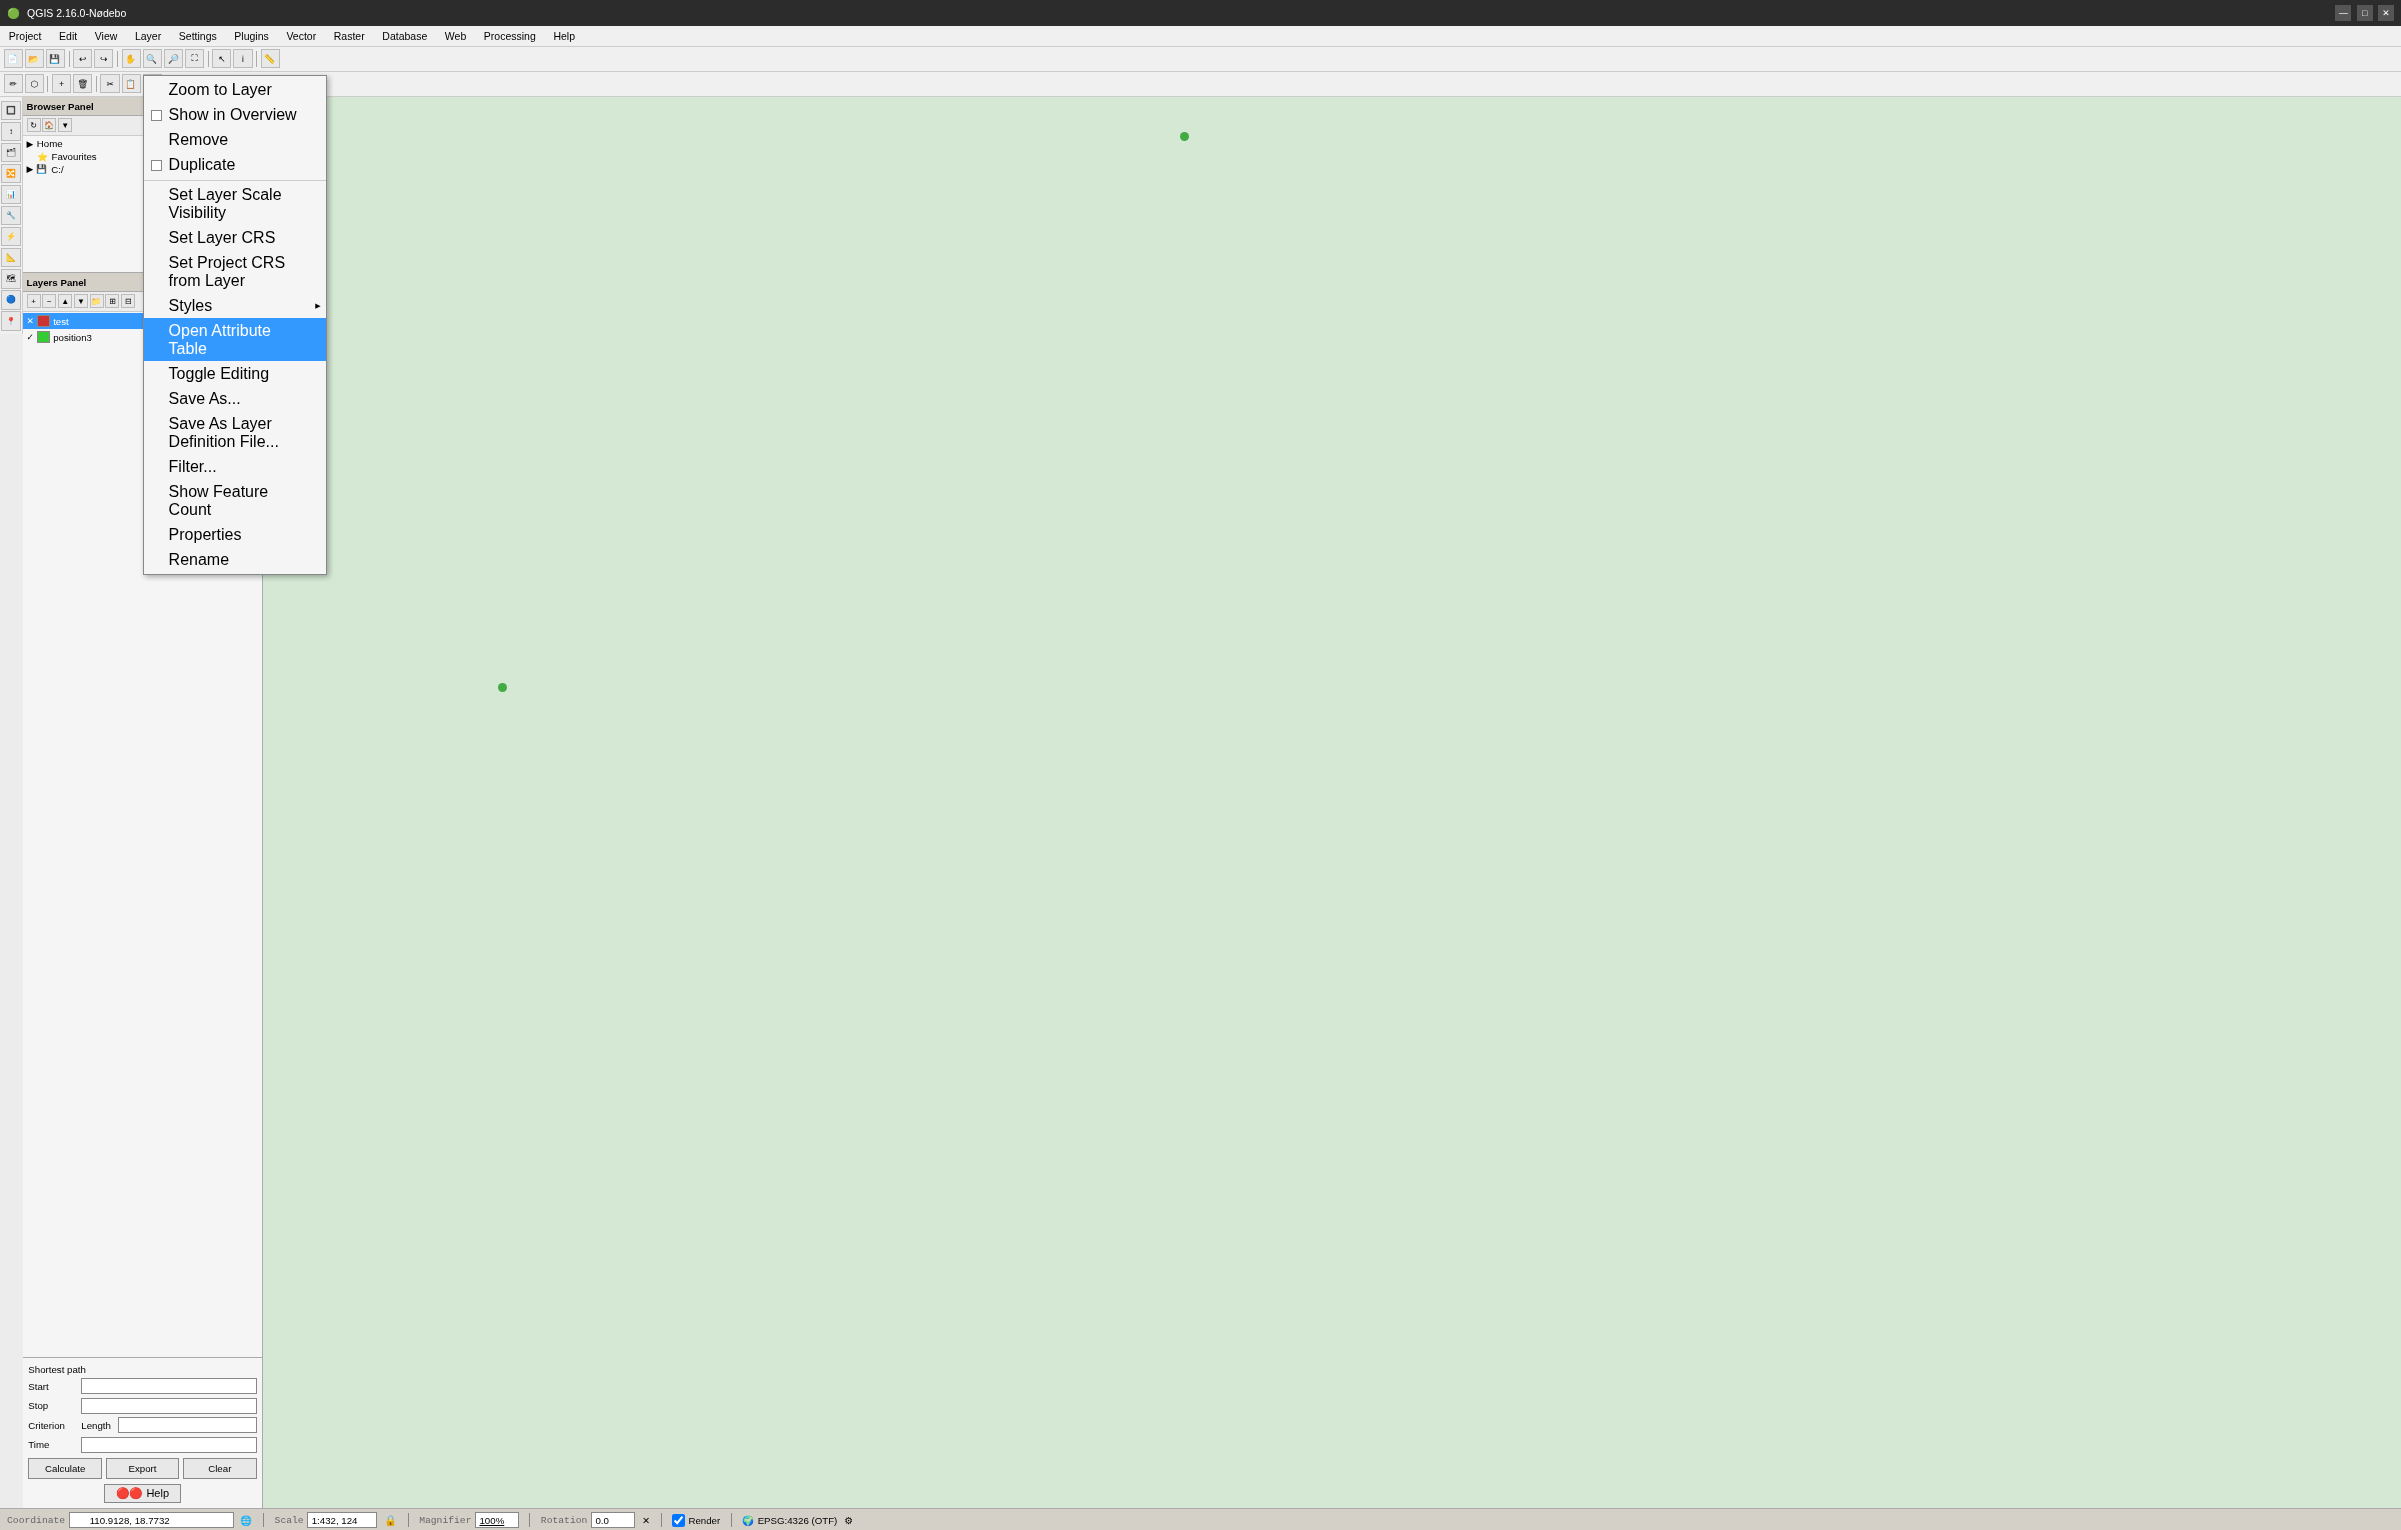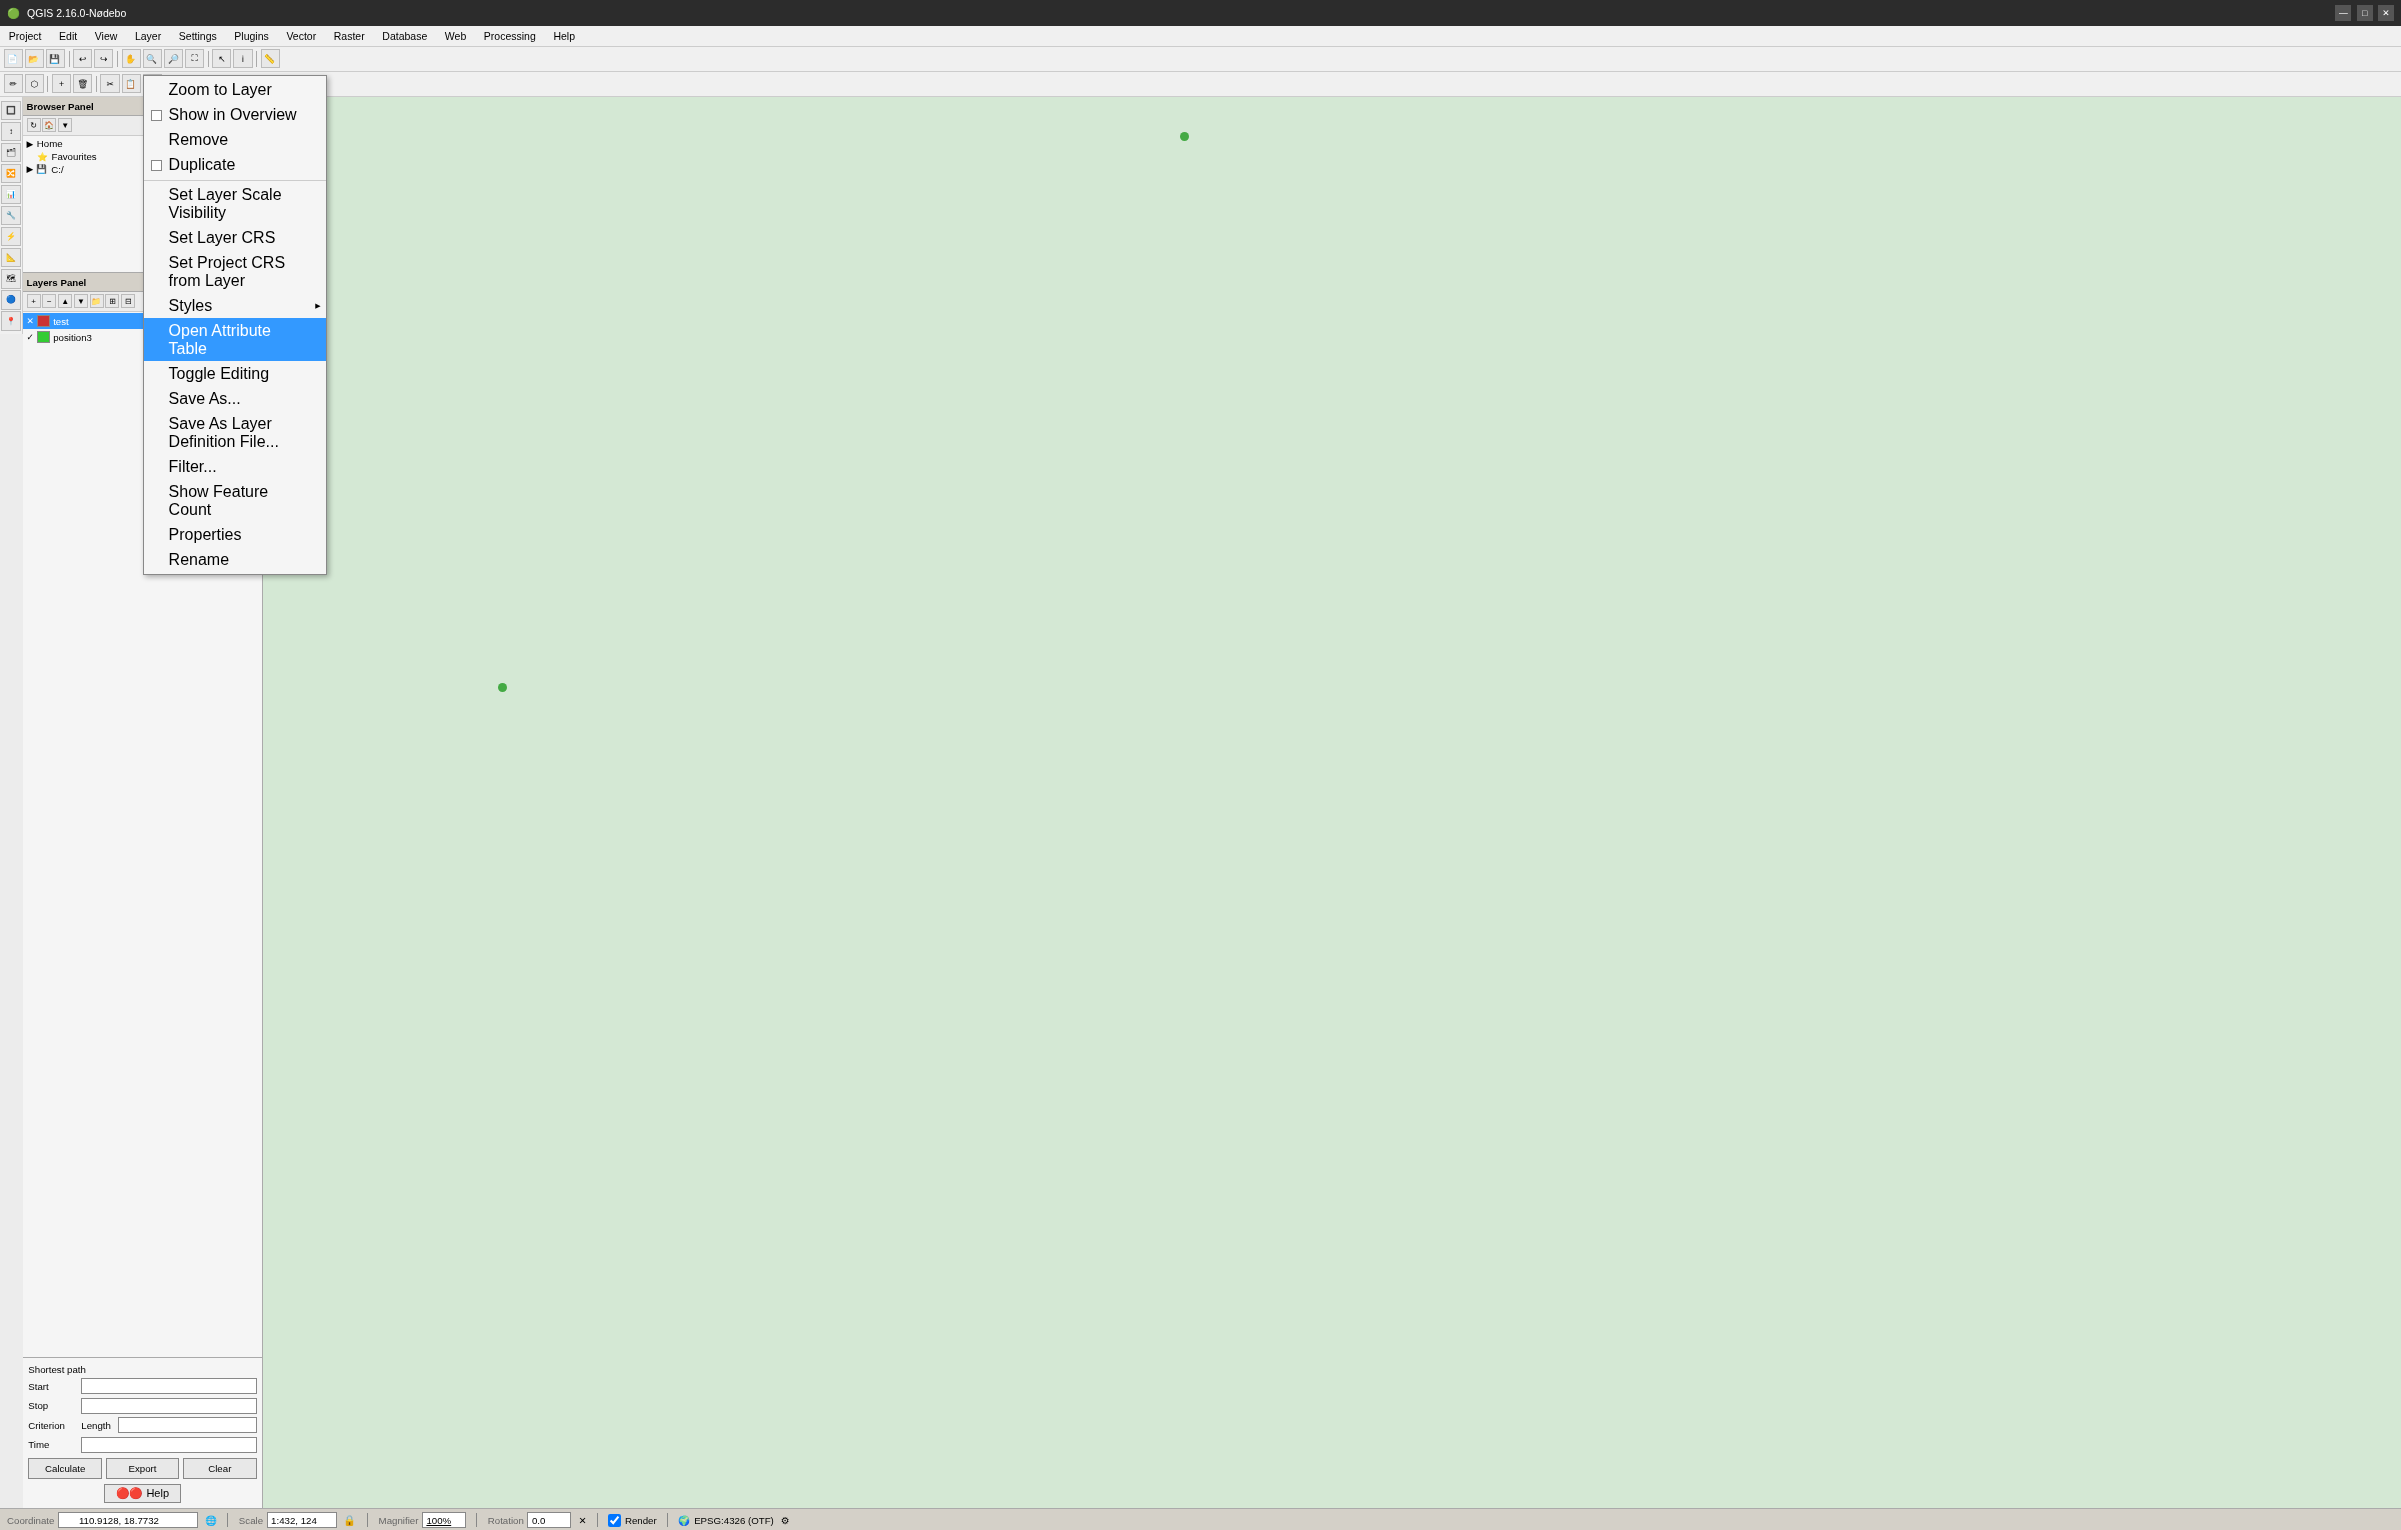--- a/index.html
+++ b/index.html
@@ -323,21 +323,21 @@
       display: flex;
       align-items: center;
       padding: 0 7px;
       gap: 7px;
       font-size: 9.7px;
       z-index: 100;
     }
     .status-section {
       display: flex; align-items: center; gap: 3.5px;
     }
-    .status-label { color: #666; }
+    .status-label { color: #666; font-family: Liberation Mono, monospace; }
     .status-input {
       height: 16px;
       border: 0.9px solid #888;
       background: #fff;
       font-size: 9.7px;
       padding: 0 3.5px;
     }
     .status-sep {
       width: 0.9px; height: 14px;
       background: #888;
@@ -578,21 +578,21 @@
       <span>Properties</span>
     </div>
     <div class="ctx-item">
       <span>Rename</span>
     </div>
   </div>
 
 <div id="statusbar">
   <div class="status-section">
     <span class="status-label">Coordinate</span>
-    <input type="text" class="status-input" style="width: 140px; padding-left: 20px;" value="110.9128, 18.7732">
+    <input type="text" class="status-input" style="width: 165px; padding-left: 20px;" value="110.9128, 18.7732">
   </div>
   <span>🌐</span>
   <div class="status-sep"></div>
   <div class="status-section">
     <span class="status-label">Scale</span>
     <input type="text" class="status-input" style="width: 70px;" value="1:432, 124">
   </div>
   <span class="status-lock">🔒</span>
   <div class="status-sep"></div>
   <div class="status-section">

